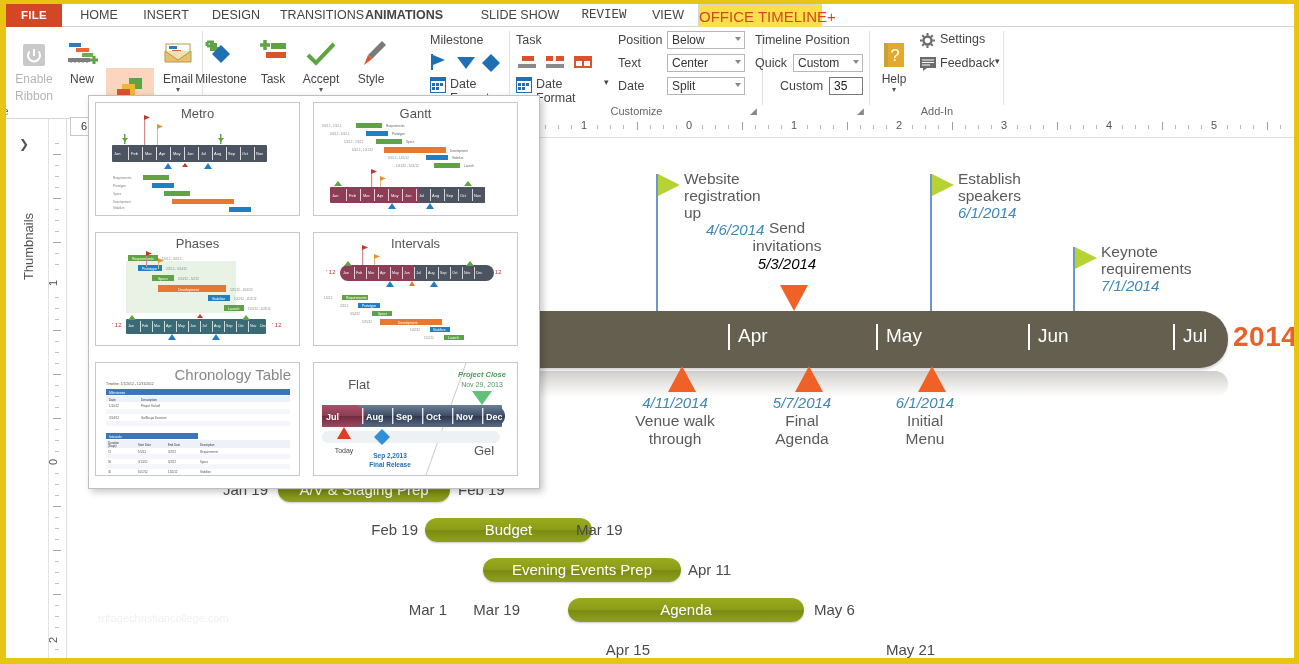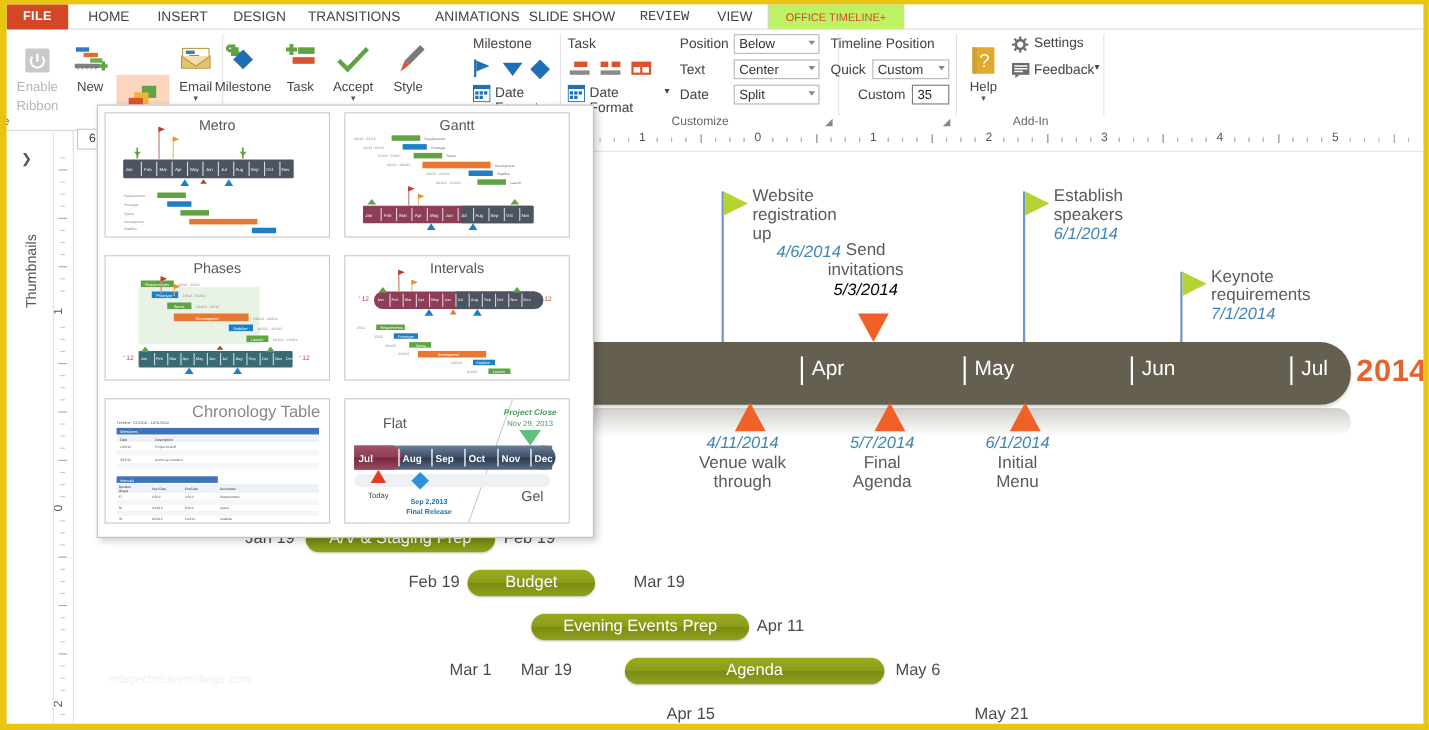--- a/index.html
+++ b/index.html
@@ -17,22 +17,22 @@
   .frame-right{position:absolute;right:0;top:0;width:5px;height:664px;background:#e8c511;z-index:60;}
   .frame-top{position:absolute;left:0;top:0;width:1299px;height:4px;background:#e8c511;z-index:60;}
   .frame-bottom{position:absolute;left:0;bottom:0;width:1299px;height:6px;background:#e8c511;z-index:60;}
 
   
   .tabstrip{position:absolute;left:6px;top:4px;width:1288px;height:23px;background:#fff;}
   .tabstrip .under{position:absolute;left:0;bottom:0;width:100%;height:1px;background:#d4d4d4;}
   .tab{position:absolute;top:0;height:23px;line-height:23px;font-size:12.5px;color:#444;
        text-align:center;white-space:nowrap;cursor:default;}
   .tab.file{background:#d24726;color:#fff;font-weight:600;font-size:11.5px;letter-spacing:.3px;}
-  .tab.otl{color:#d24726;font-size:10px;border-left:1px solid #d4d4d4;border-right:1px solid #d4d4d4;
-           border-top:1px solid #d4d4d4;background:#bef264;height:23px;}
+  .tab.otl{color:#d24726;font-size:15px;border-left:1px solid #d4d4d4;border-right:1px solid #d4d4d4;
+           border-top:1px solid #d4d4d4;background:#fde047;height:23px;}
   .tab.otl::after{content:"";position:absolute;left:0;bottom:-1px;width:100%;height:2px;background:#fff;}
 
   
   .ribbon{position:absolute;left:6px;top:27px;width:1288px;height:92px;background:#fff;}
   .ribbon .base{position:absolute;left:0;bottom:0;width:100%;height:1px;background:#d4d4d4;}
   .grp{position:absolute;top:0;height:91px;}
   .grp .sep{position:absolute;right:0;top:4px;width:1px;height:74px;background:#e3e3e3;}
   .grp .glabel{position:absolute;bottom:1px;width:100%;text-align:center;font-size:11px;color:#666;}
 
   .bigbtn{position:absolute;top:4px;width:52px;text-align:center;cursor:default;}
@@ -133,21 +133,21 @@
 
 <div class="app">
 
   <div class="tabstrip">
     <div class="under"></div>
     <div class="tab file" style="left:0;width:56px;">FILE</div>
     <div class="tab" style="left:60px;width:66px;">HOME</div>
     <div class="tab" style="left:126px;width:68px;">INSERT</div>
     <div class="tab" style="left:194px;width:72px;">DESIGN</div>
     <div class="tab" style="left:266px;width:100px;">TRANSITIONS</div>
-    <div class="tab" style="left:378px;width:100px;">ANIMATIONS</div>
+    <div class="tab" style="left:348px;width:100px;font-weight:bold;">ANIMATIONS</div>
     <div class="tab" style="left:466px;width:96px;">SLIDE SHOW</div>
     <div class="tab" style="left:562px;width:72px;font-family:Liberation Mono, monospace;">REVIEW</div>
     <div class="tab" style="left:634px;width:56px;">VIEW</div>
     <div class="tab otl" style="left:692px;width:122px;">OFFICE TIMELINE+</div>
   </div>
 
   <div class="ribbon">
     <div class="base"></div>
 
     <div class="grp" style="left:0;width:504px;">
@@ -648,21 +648,21 @@
         <span>Initial</span><br>
         <span>Menu</span>
       </div>
     </div>
 
     <div class="tdate r" style="left:108px;top:338px;width:62px;">Jan 19</div>
     <div class="task" style="left:180px;top:338px;width:172px;">A/V &amp; Staging Prep</div>
     <div class="tdate" style="left:360px;top:338px;">Feb 19</div>
 
     <div class="tdate r" style="left:258px;top:378px;width:62px;">Feb 19</div>
-    <div class="task" style="left:327px;top:378px;width:116px;">Budget</div>
+    <div class="task" style="left:327px;top:378px;width:167px;">Budget</div>
     <div class="tdate" style="left:478px;top:378px;">Mar 19</div>
 
     <div class="tdate r" style="left:293px;top:418px;width:56px;margin-top:40px;">Mar 1</div>
     <div class="task" style="left:385px;top:418px;width:198px;">Evening Events Prep</div>
     <div class="tdate" style="left:590px;top:418px;">Apr 11</div>
 
     <div class="tdate r" style="left:360px;top:458px;width:62px;">Mar 19</div>
     <div class="task" style="left:470px;top:458px;width:236px;">Agenda</div>
     <div class="tdate" style="left:716px;top:458px;">May 6</div>
 

